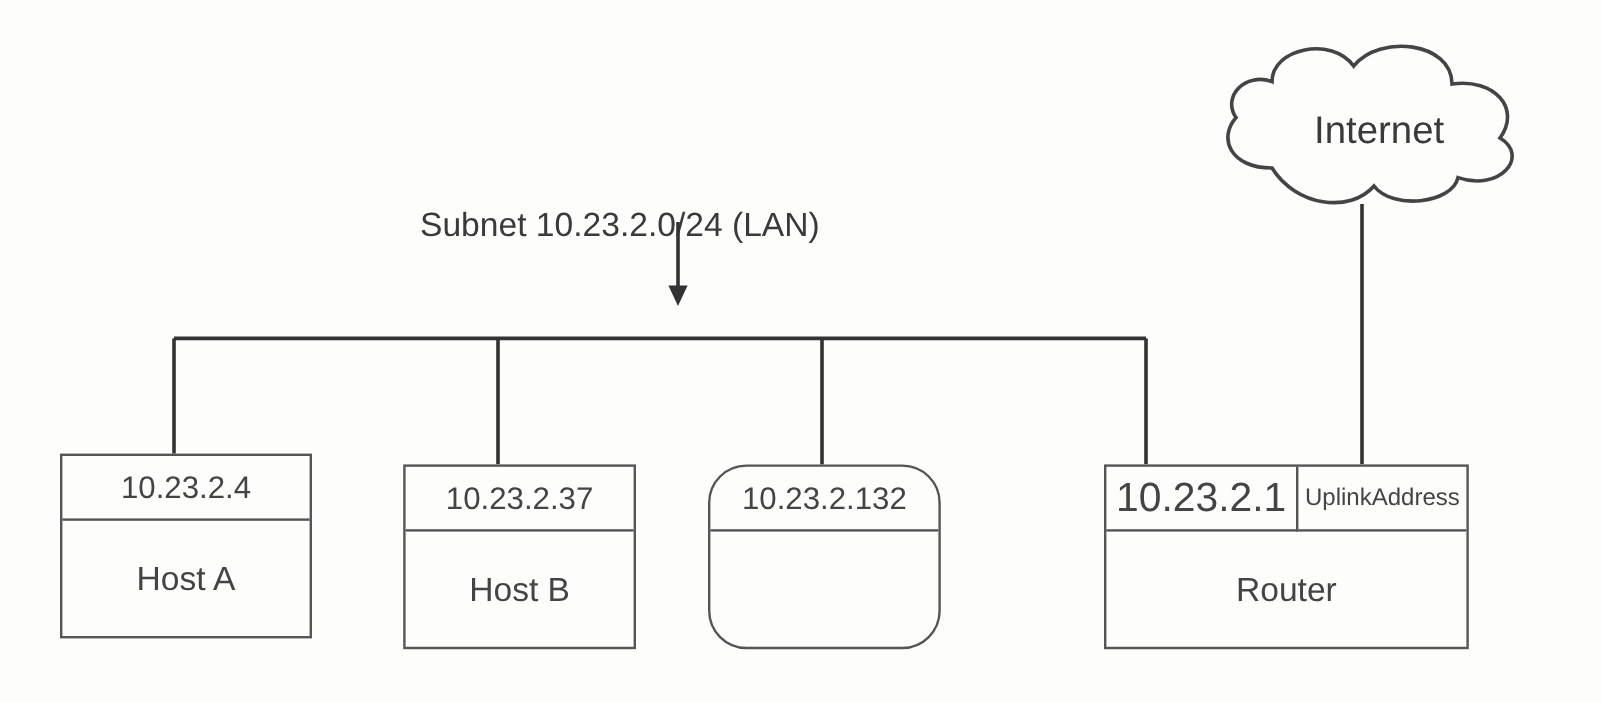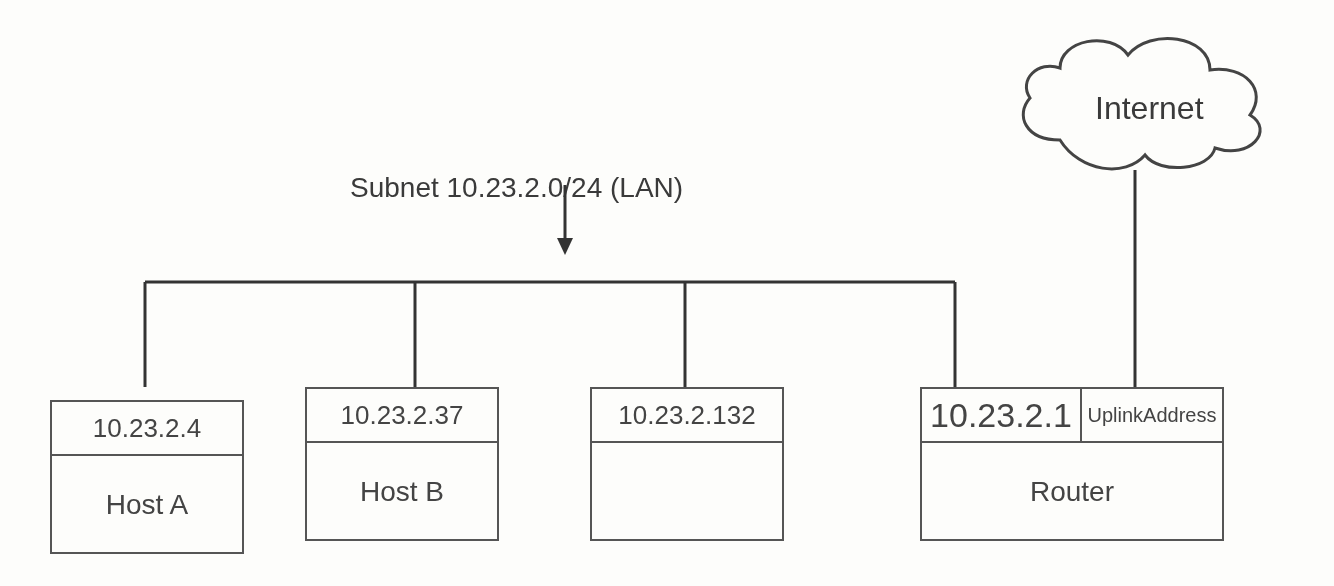--- a/index.html
+++ b/index.html
@@ -136,31 +136,31 @@
                C60,20 110,10 128,35
                C150,8 210,15 210,50
                C245,45 268,70 250,95
                C275,110 250,140 215,128
                C210,150 160,155 145,135
                C125,158 80,152 60,120 Z" fill="none" stroke="#444" stroke-width="3"></path>
     </svg>
     <div class="cloud-label" style="left:95px; top:70px;">Internet</div>
   </div>
 
-  <div class="node" style="left:50px; top:400px; width:190px; height:150px;">
+  <div class="node" style="left:50px; top:378px; width:190px; height:150px;padding-left:16px;">
     <div class="node-top">10.23.2.4</div>
     <div class="node-bottom">Host A</div>
   </div>
 
-  <div class="node" style="left:305px; top:387px; width:190px; height:150px;">
+  <div class="node" style="left:336px; top:387px; width:190px; height:150px;">
     <div class="node-top">10.23.2.37</div>
     <div class="node-bottom">Host B</div>
   </div>
 
-  <div class="node" style="left:590px; top:387px; width:190px; height:150px;">
+  <div class="node" style="left:590px; top:387px; width:190px; height:150px;border-radius:32px;">
     <div class="node-top">10.23.2.132</div>
   </div>
 
   <div class="node" style="left:920px; top:387px; width:300px; height:150px;">
     <div class="router-top-left">10.23.2.1</div>
     <div class="router-top-right">
       <span>Uplink</span>
       <span>Address</span>
     </div>
     <div class="node-bottom">Router</div>

